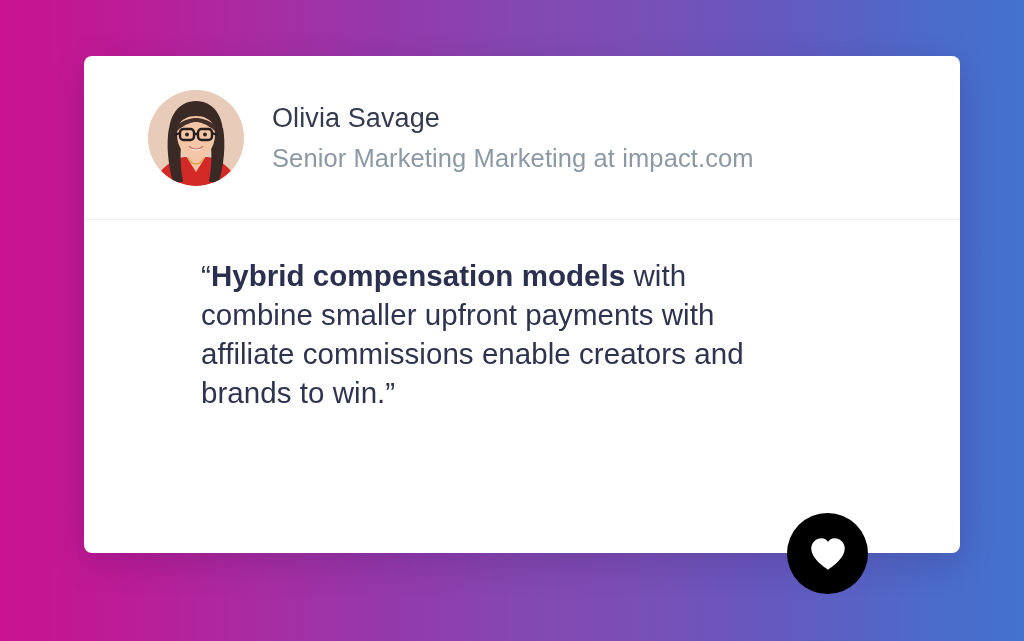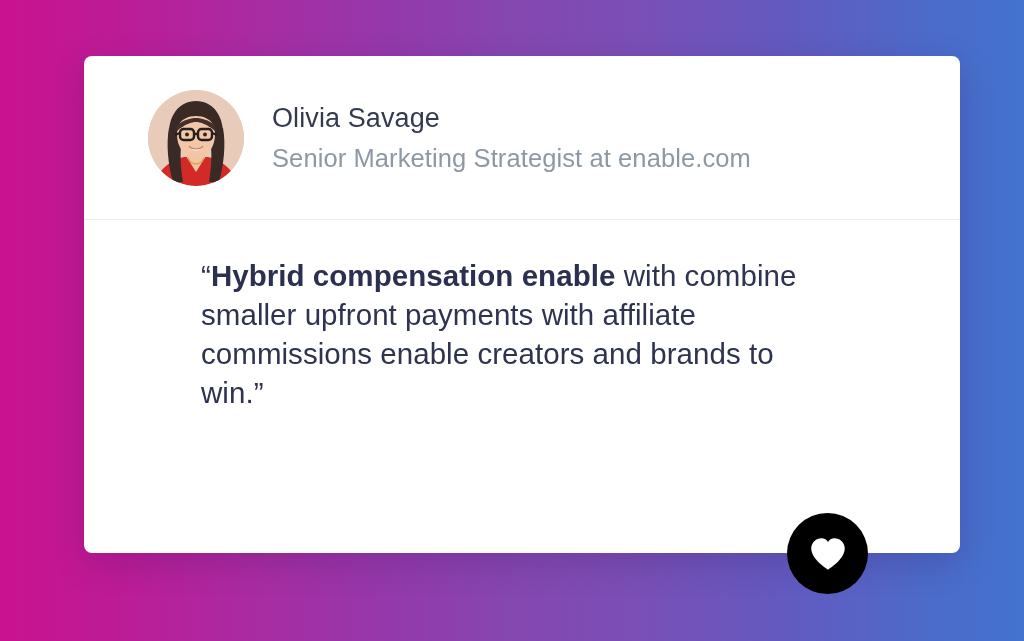--- a/index.html
+++ b/index.html
@@ -194,30 +194,30 @@
             <path d="M41 56 C44 60 52 60 55 56 C52 62 44 62 41 56 Z" fill="#FFFFFF"></path>
             <path d="M41 56 C44 60 52 60 55 56" fill="none" stroke="#B9705E" stroke-width="1.2"></path>
 
             <path d="M40 68 C44 76 52 76 56 68" fill="none" stroke="#D9A441" stroke-width="1.3"></path>
           </g>
         </svg>
       </div>
 
       <div class="identity">
         <div class="person-name">Olivia Savage</div>
-        <div class="person-role">Senior Marketing Strategist at enable.com</div>
+        <div class="person-role">Senior Marketing Marketing at impact.com</div>
       </div>
 
     </div>
 
     <div class="divider"></div>
 
     <div class="quote-body">
       <div class="quote-text">
-        <span>“</span><span class="lead">Hybrid compensation enable</span><span> with combine smaller upfront payments with affiliate commissions enable creators and brands to win.</span><span>”</span>
+        <span>“</span><span class="lead">Hybrid compensation models</span><span> with combine smaller upfront payments with affiliate commissions enable creators and brands to win.</span><span>”</span>
       </div>
     </div>
 
   </div>
 
   <button class="heart-button">
     <span>
       <svg viewBox="0 0 32 32" xmlns="http://www.w3.org/2000/svg" aria-hidden="true">
         <path d="M16 28.5 C16 28.5 2.6 20.4 2.6 11.6 C2.6 6.9 6.3 3.4 10.7 3.4 C13.2 3.4 15.1 4.7 16 6.3 C16.9 4.7 18.8 3.4 21.3 3.4 C25.7 3.4 29.4 6.9 29.4 11.6 C29.4 20.4 16 28.5 16 28.5 Z" fill="#FFFFFF"></path>
       </svg>

